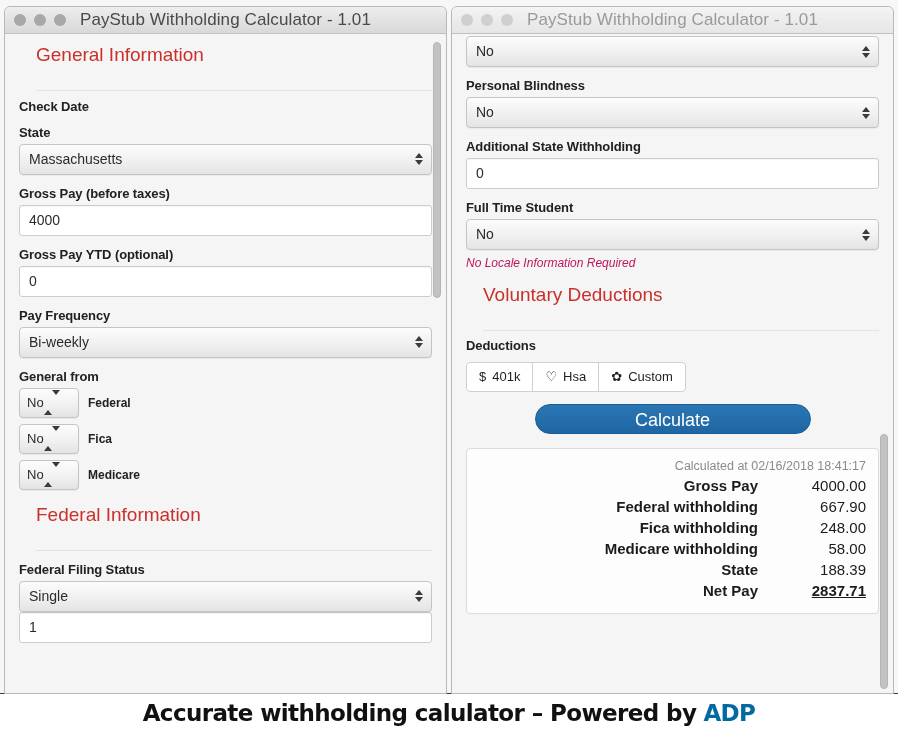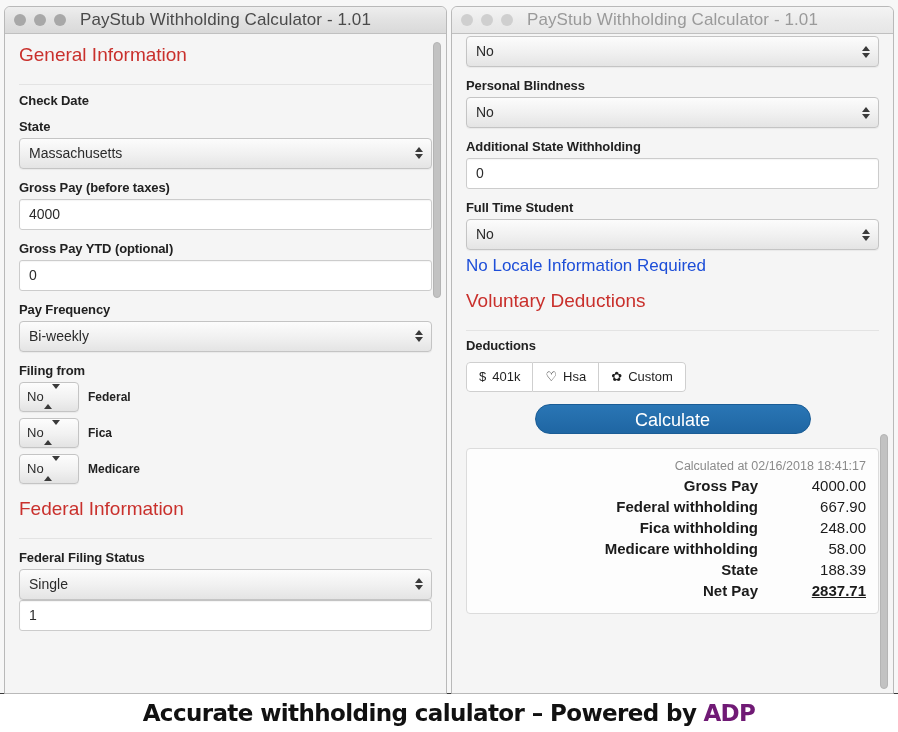--- a/index.html
+++ b/index.html
@@ -85,22 +85,22 @@
     width: 8px;
     border-radius: 4px;
     background: #c2c2c2;
     border: 1px solid #b4b4b4;
   }
 
   h2.section {
     color: #c9302c;
     font-size: 19px;
     font-weight: 400;
-    margin: 14px 0 7px 0;
-    padding-bottom: 18px;
+    margin: 14px 0 7px 17px;
+    padding-bottom: 24px;
     border-bottom: 1px solid #e3e3e3;
     line-height: 1.15;
   }
   h2.section.tight { margin-top: 10px; }
 
   label.fl {
     display: block;
     font-size: 13px;
     font-weight: bold;
     color: #212121;
@@ -178,23 +178,24 @@
     box-shadow: 0 1px 1px rgba(0,0,0,0.05);
   }
   .mini-select .arrows { right: 5px; }
   .exempt-label {
     font-size: 12px;
     font-weight: bold;
     color: #222;
   }
 
   .plain-text {
-    font-size: 17px;
-    color: #1d4ed8;
+    font-size: 12px;
+    color: #be185d;
     margin: 6px 0 2px 0;
+    font-style: italic;
   }
 
   
   .btn-group {
     display: inline-flex;
     margin-top: 5px;
     border-radius: 4px;
     overflow: hidden;
   }
   .dbtn {
@@ -277,21 +278,21 @@
     align-items: center;
     justify-content: center;
     background: #ffffff;
     font-family: "DejaVu Sans", sans-serif;
     font-size: 23px;
     font-weight: bold;
     color: #111111;
     letter-spacing: -0.6px;
     white-space: nowrap;
   }
-  .caption .brand { color: #701a75; margin-left: 7px; }
+  .caption .brand { color: #0369a1; margin-left: 7px; }
   .caption-rule {
     position: absolute;
     left: 0; right: 0; top: 693px;
     height: 2px;
     background: #3a3a3a;
   }
 </style>
 </head>
 <body>
 
@@ -331,21 +332,21 @@
 
         <label class="fl">Pay Frequency</label>
         <div class="select-input">
           <span>Bi-weekly</span>
           <span class="arrows">
               <i class="tri-up"></i>
               <i class="tri-dn"></i>
             </span>
         </div>
 
-        <label class="fl">Filing from</label>
+        <label class="fl">General from</label>
 
         <div class="exempt-row">
           <div class="mini-select">
             <span>No</span>
             <span class="arrows"><i class="tri-up"></i><i class="tri-dn"></i></span>
           </div>
           <span class="exempt-label">Federal</span>
         </div>
 
         <div class="exempt-row">

